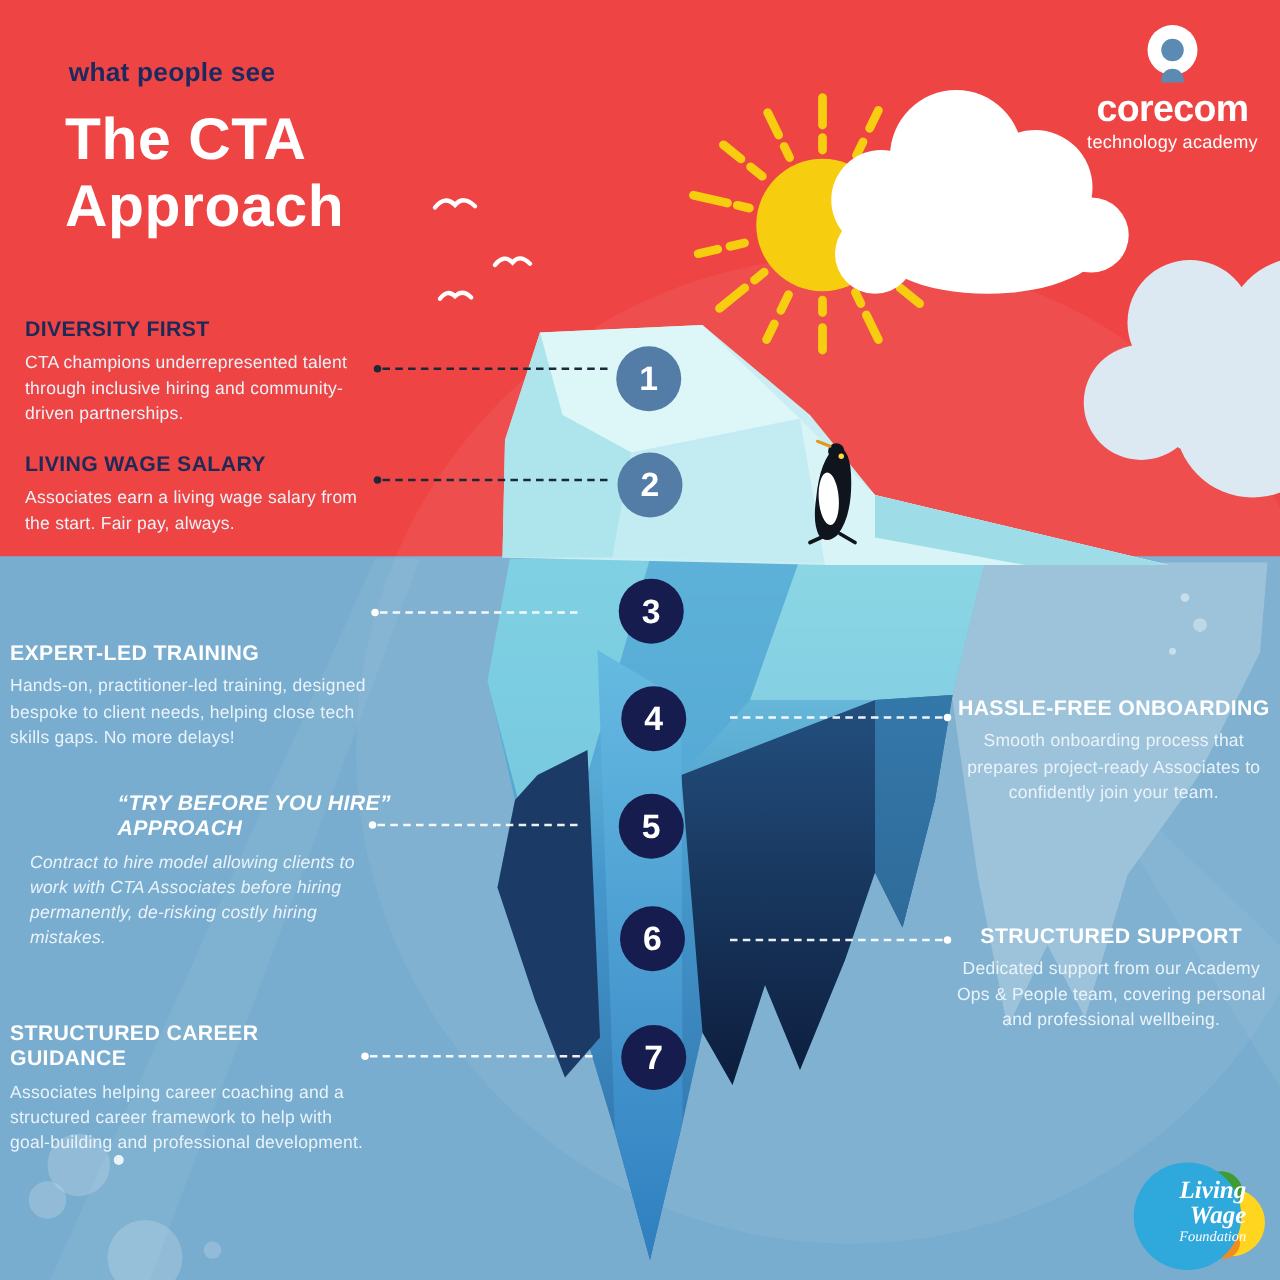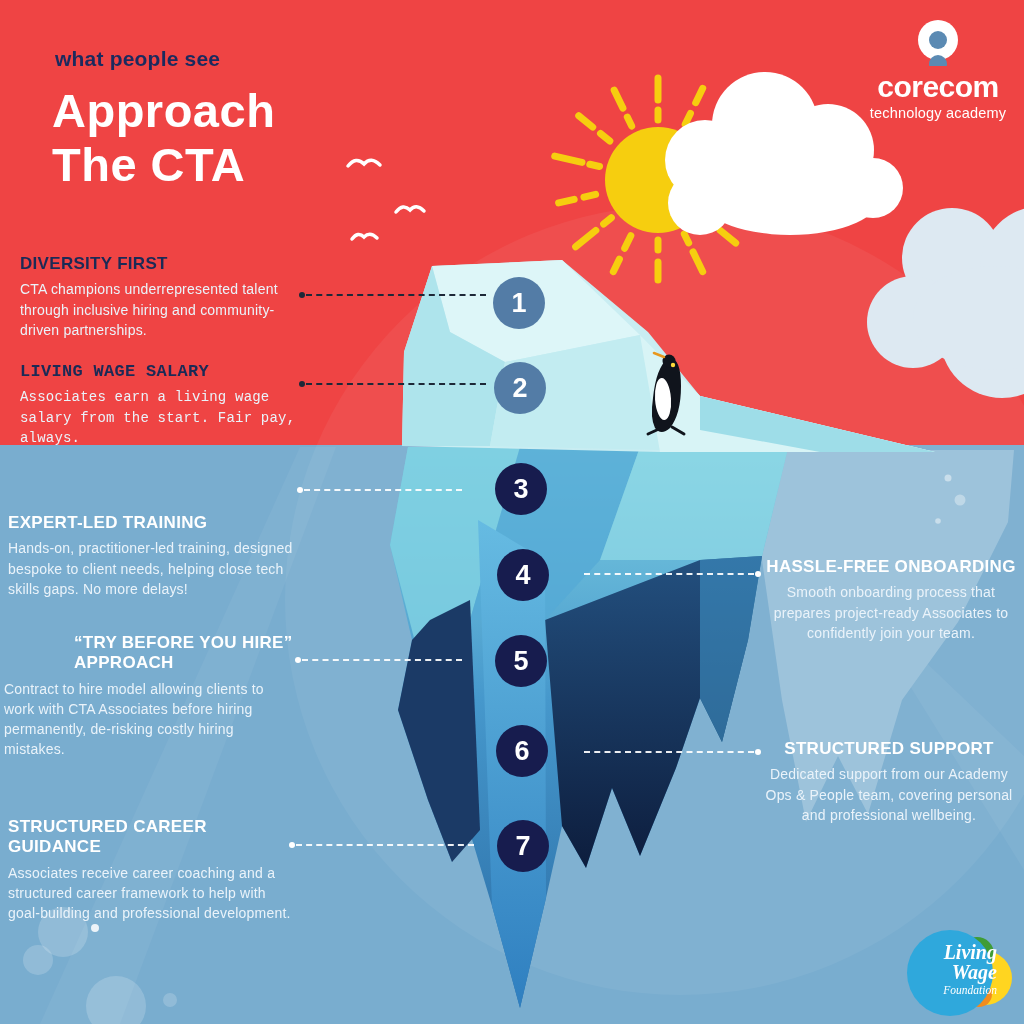--- a/index.html
+++ b/index.html
@@ -22,23 +22,23 @@
 
   
   .label{position:absolute;}
   .lb-right{}
   .lb-left{text-align:center;}
   .lb-title{font-size:17px;font-weight:700;letter-spacing:.3px;margin-bottom:5px;line-height:1.2;}
   .t-dark{color:#1b2a56;}
   .t-light{color:#ffffff;}
   .lb-body{font-size:14px;line-height:1.44;color:#eaf3fa;letter-spacing:.2px;}
   #lb1{left:20px;top:254px;width:278px;}
-  #lb2{left:20px;top:362px;width:278px;font-family:Liberation Mono, monospace;}
+  #lb2{left:20px;top:362px;width:278px;}
   #lb3{left:8px;top:481px;width:290px;margin-top:32px;}
-  #lb5{left:4px;top:633px;width:290px;}
+  #lb5{left:24px;top:633px;width:290px;font-style:italic;}
   #lb5 .lb-title{padding-left:70px;}
   #lb7{left:8px;top:817px;width:290px;}
   #lb4{left:765px;top:557px;width:252px;}
   #lb6{left:765px;top:739px;width:248px;}
 
   
   .num{position:absolute;width:52px;height:52px;border-radius:50%;display:flex;align-items:center;
        justify-content:center;font-size:27px;font-weight:700;color:#fff;}
   .num-muted{background:#537ca6;}
   .num-navy{background:#171c4e;}
@@ -175,22 +175,22 @@
       <circle cx="170" cy="1000" r="7"></circle>
       <circle cx="95" cy="928" r="4" fill="rgba(255,255,255,0.85)"></circle>
       <circle cx="948" cy="478" r="3.5" fill="rgba(255,255,255,0.45)"></circle>
       <circle cx="960" cy="500" r="5.5" fill="rgba(255,255,255,0.35)"></circle>
       <circle cx="938" cy="521" r="2.8" fill="rgba(255,255,255,0.45)"></circle>
     </g>
   </svg>
 
   <div class="eyebrow">what people see</div>
   <div class="title">
+    <div>The CTA</div>
     <div>Approach</div>
-    <div>The CTA</div>
   </div>
 
   <div class="brand">
     <svg class="icon" width="48" height="48" viewBox="0 0 48 48">
       <circle cx="24" cy="22" r="20" fill="#ffffff"></circle>
       <circle cx="24" cy="22" r="9" fill="#5b8ab3"></circle>
       <circle cx="24" cy="46" r="9" fill="#5b8ab3"></circle>
     </svg>
     <div class="bname">corecom</div>
     <div class="btag">technology academy</div>
@@ -215,21 +215,21 @@
   <div class="label lb-right" id="lb5">
     <div class="lb-title t-light">“TRY BEFORE YOU HIRE” APPROACH</div>
     <div class="lb-body">Contract to hire model allowing clients to work with CTA Associates before hiring permanently, de-risking costly hiring mistakes.</div>
   </div>
   <div class="label lb-left" id="lb6">
     <div class="lb-title t-light">STRUCTURED SUPPORT</div>
     <div class="lb-body">Dedicated support from our Academy Ops &amp; People team, covering personal and professional wellbeing.</div>
   </div>
   <div class="label lb-right" id="lb7">
     <div class="lb-title t-light">STRUCTURED CAREER GUIDANCE</div>
-    <div class="lb-body">Associates receive career coaching and a structured career framework to help with goal-building and professional development.</div>
+    <div class="lb-body">Associates helping career coaching and a structured career framework to help with goal-building and professional development.</div>
   </div>
 
   <div class="conn dark dot-l" id="c1"></div>
   <div class="conn dark dot-l" id="c2"></div>
   <div class="conn dot-l" id="c3"></div>
   <div class="conn dot-r" id="c4"></div>
   <div class="conn dot-l" id="c5"></div>
   <div class="conn dot-r" id="c6"></div>
   <div class="conn dot-l" id="c7"></div>
 

